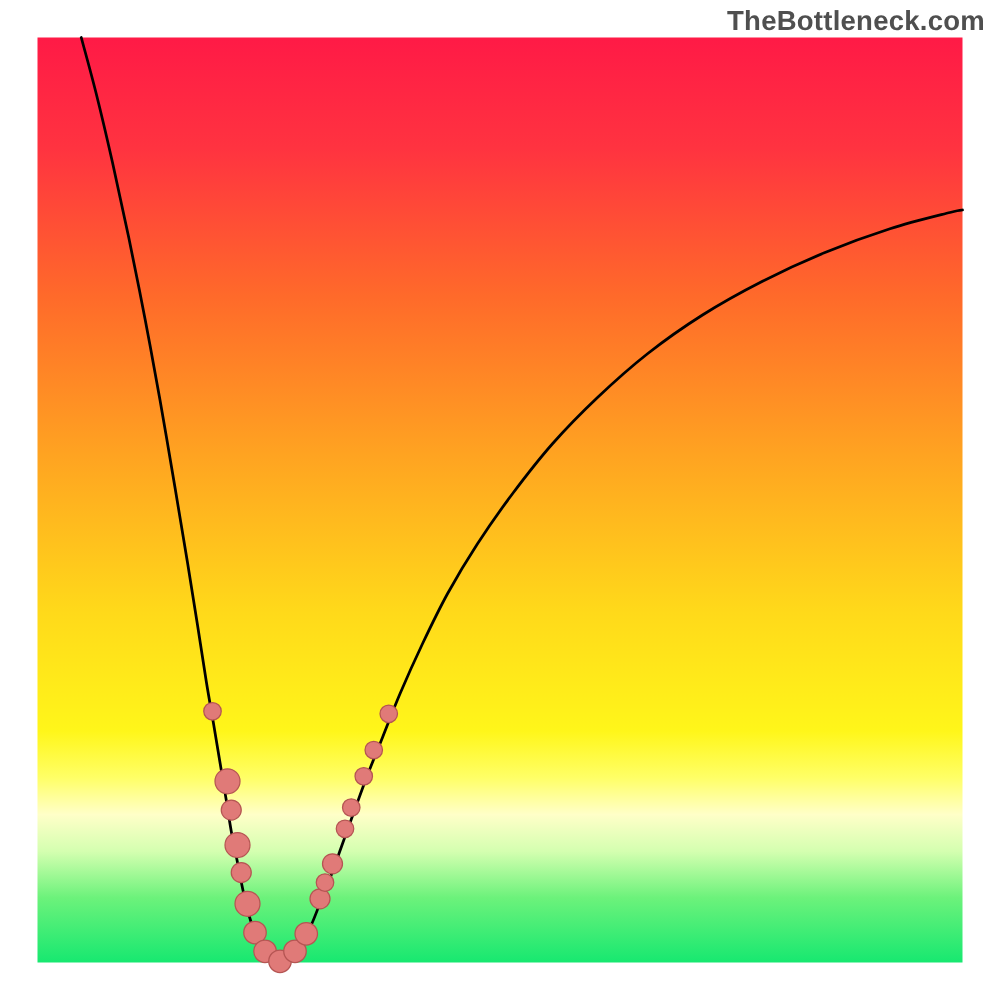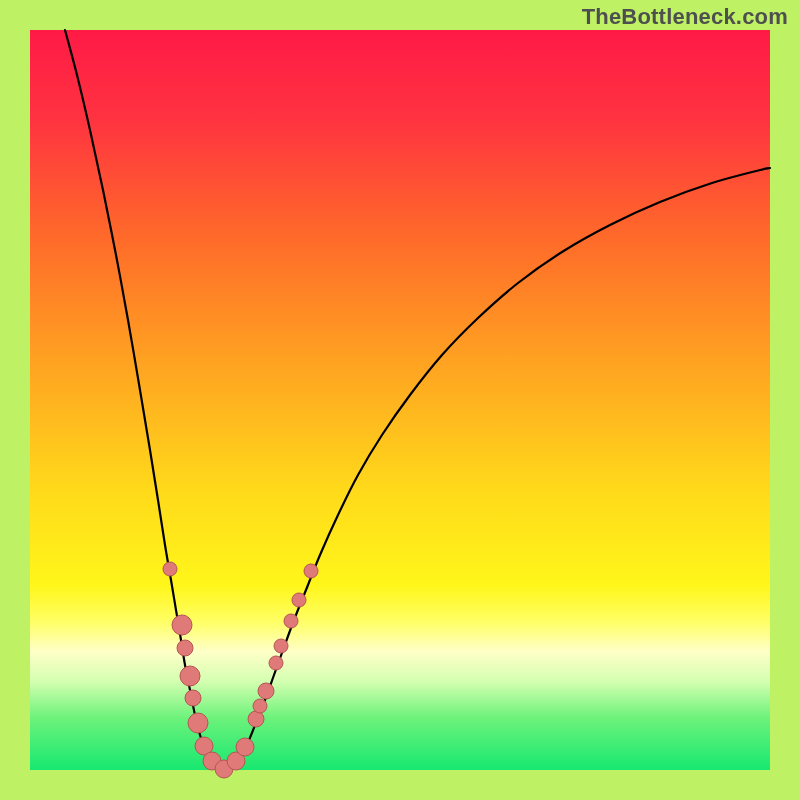--- a/index.html
+++ b/index.html
@@ -8,21 +8,21 @@
     width: 800px;
     height: 800px;
     overflow: hidden;
     background: #000;
     font-family: Arial, Helvetica, sans-serif;
   }
   .frame {
     position: relative;
     width: 800px;
     height: 800px;
-    background: #bef264;
+    background: #ffffff;
   }
   .watermark {
     position: absolute;
     top: 4px;
     right: 12px;
     color: #4f4f4f;
     font-size: 22px;
     font-weight: 600;
     letter-spacing: 0.2px;
     z-index: 5;

